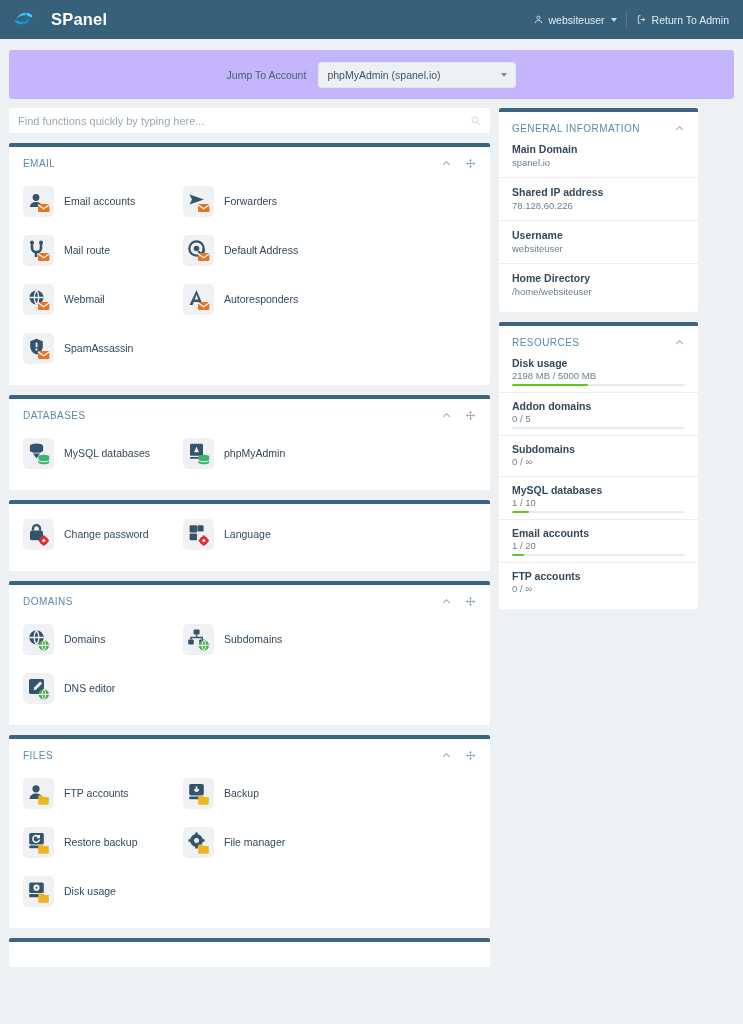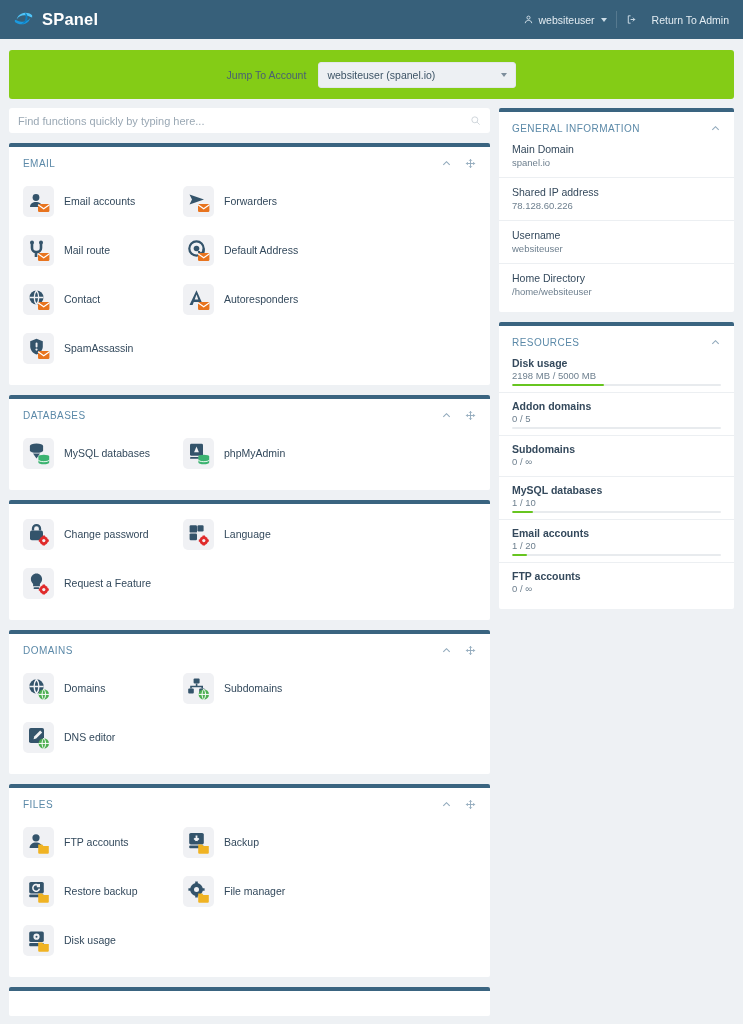--- a/index.html
+++ b/index.html
@@ -13,43 +13,43 @@
 
   
   .navbar {
     height: 39px;
     background: #37607a;
     display: flex;
     align-items: center;
     padding: 0 14px 0 12px;
     color: #ffffff;
   }
-  .brand { display: flex; align-items: center; gap: 7px; justify-content: space-between; }
+  .brand { display: flex; align-items: center; gap: 16px; justify-content: space-between; }
   .brand-logo { width: 23px; height: 23px; display: block; }
   .brand-name {
     font-size: 16.5px; font-weight: bold; letter-spacing: .2px; color: #ffffff;
   }
   .nav-right {
     margin-left: auto; display: flex; align-items: center;
     font-size: 10.5px; color: #e3ecf2;
   }
   .nav-user { display: flex; align-items: center; gap: 5px; padding-right: 9px; }
   .nav-divider { width: 1px; height: 17px; background: #56798f; }
-  .nav-admin { display: flex; align-items: center; gap: 15px; padding-left: 9px; }
+  .nav-admin { display: flex; align-items: center; gap: 5px; padding-left: 9px; }
   .nav-caret {
     width: 0; height: 0; margin-left: 1px;
     border-left: 3px solid transparent; border-right: 3px solid transparent;
     border-top: 4px solid #cdddE7;
   }
   .nav-ico { width: 11px; height: 11px; display: block; }
 
   
   .jump-card {
     margin: 11px 9px 0 9px;
-    background: #84cc16;
+    background: #c4b5fd;
     border-radius: 3px;
     height: 49px;
     display: flex; align-items: center; justify-content: center;
     gap: 12px;
   }
   .jump-label { font-size: 10.5px; color: #4a6073; font-weight: normal; }
   .jump-select {
     width: 198px; height: 26px;
     background: #edf0f3;
     border: 1px solid #e2e7ec;
@@ -62,21 +62,21 @@
   .jump-select .sel-caret {
     margin-left: auto;
     width: 0; height: 0;
     border-left: 3.5px solid transparent; border-right: 3.5px solid transparent;
     border-top: 4.5px solid #7d8e9c;
   }
 
   
   .page { display: flex; gap: 9px; padding: 9px 9px 0 9px; align-items: flex-start; }
   .col-left  { width: 481px; }
-  .col-right { width: 235px; }
+  .col-right { width: 199px; }
 
   
   .search-box {
     height: 25px; background: #ffffff; border-radius: 3px;
     display: flex; align-items: center; padding: 0 9px;
     margin-bottom: 10px;
   }
   .search-input {
     flex: 1; border: none; outline: none; background: transparent;
     font-family: "Liberation Sans", sans-serif;
@@ -132,21 +132,21 @@
     padding: 11px 13px 7px 13px;
   }
   .panel-title {
     font-size: 10px; letter-spacing: .45px; color: #5b89a8;
   }
   .panel-row {
     padding: 8px 13px 9px 13px;
     border-top: 1px solid #eceff2;
   }
   .panel-row:first-of-type { border-top: none; padding-top: 2px; }
-  .row-label { font-size: 10.5px; font-weight: normal; color: #34495c; margin-bottom: 2px; }
+  .row-label { font-size: 10.5px; font-weight: bold; color: #34495c; margin-bottom: 2px; }
   .row-value { font-size: 9.5px; color: #6d7f8e; }
 
   .res-row { padding: 7px 13px 6px 13px; border-top: 1px solid #eceff2; }
   .res-row:first-of-type { border-top: none; padding-top: 2px; }
   .res-label { font-size: 10.5px; font-weight: bold; color: #34495c; margin-bottom: 1px; }
   .res-value { font-size: 9.5px; color: #6d7f8e; margin-bottom: 3px; }
   .res-track { height: 2px; background: #e8ebee; border-radius: 1px; overflow: hidden; }
   .res-fill { height: 2px; background: #67c520; border-radius: 1px; }
 </style>
 </head>
@@ -179,21 +179,21 @@
           <path d="M19 12h-9"></path>
       </svg>
       <span>Return To Admin</span>
     </div>
   </div>
 </div>
 
 <div class="jump-card">
   <span class="jump-label">Jump To Account</span>
   <div class="jump-select">
-    <span>websiteuser (spanel.io)</span>
+    <span>phpMyAdmin (spanel.io)</span>
     <span class="sel-caret"></span>
   </div>
 </div>
 
 <div class="page">
 
   <div class="col-left">
 
     <div class="search-box">
       <input class="search-input" type="text" placeholder="Find functions quickly by typing here..." style="">
@@ -265,21 +265,21 @@
     </div>
     <div class="tile">
       <span class="tile-ico">
         <svg width="24" height="24" viewBox="0 0 24 24">
                   <circle cx="9.5" cy="9.5" r="7" fill="#34546b"></circle>
                   <path d="M2.5 9.5h14M9.5 2.5c3 3.6 3 10.4 0 14M9.5 2.5c-3 3.6-3 10.4 0 14" stroke="#f0f1f4" stroke-width="1.3" fill="none"></path>
                   <rect x="11" y="14" width="11.4" height="8" rx="1.2" fill="#e8741f"></rect>
                   <path d="M11 14.8l5.7 4 5.7-4" stroke="#fff" stroke-width="1.2" fill="none"></path>
                 </svg>
       </span>
-      <span class="tile-label">Contact</span>
+      <span class="tile-label">Webmail</span>
     </div>
     <div class="tile">
       <span class="tile-ico">
         <svg width="24" height="24" viewBox="0 0 24 24">
                   <path d="M9.5 2.2L16 17h-3.1l-1.2-3.1H6.8L5.6 17H2.5zM7.7 11.6h3.6L9.5 6.6z" fill="#34546b"></path>
                   <rect x="11" y="14" width="11.4" height="8" rx="1.2" fill="#e8741f"></rect>
                   <path d="M11 14.8l5.7 4 5.7-4" stroke="#fff" stroke-width="1.2" fill="none"></path>
                 </svg>
       </span>
       <span class="tile-label">Autoresponders</span>
@@ -359,32 +359,20 @@
                   <rect x="2.6" y="2.2" width="7.4" height="7.4" rx="1.2" fill="#34546b"></rect>
                   <rect x="10.4" y="2.2" width="6.2" height="6.2" rx="1.2" fill="#34546b"></rect>
                   <rect x="2.6" y="10.4" width="7.4" height="6.8" rx="1.2" fill="#34546b"></rect>
                   <circle cx="16.8" cy="17.6" r="4.3" fill="#e02b2b"></circle>
                   <circle cx="16.8" cy="17.6" r="1.6" fill="#f0f1f4"></circle>
                   <path d="M15.6 12.6h2.4v2.2h-2.4zM15.6 20.4h2.4v2.2h-2.4zM11.8 16.4h2.2v2.4h-2.2zM19.6 16.4h2.2v2.4h-2.2z" fill="#e02b2b"></path>
                 </svg>
       </span>
       <span class="tile-label">Language</span>
     </div>
-    <div class="tile">
-      <span class="tile-ico">
-        <svg width="24" height="24" viewBox="0 0 24 24">
-                  <path d="M9.5 1.6c3.2 0 5.6 2.5 5.6 5.6 0 2.3-1.3 3.6-2.2 4.8v2.2H6.1V12c-.9-1.2-2.2-2.5-2.2-4.8 0-3.1 2.4-5.6 5.6-5.6z" fill="#34546b"></path>
-                  <rect x="6.6" y="15.2" width="5.8" height="1.9" rx=".9" fill="#34546b"></rect>
-                  <circle cx="16.8" cy="17.6" r="4.3" fill="#e02b2b"></circle>
-                  <circle cx="16.8" cy="17.6" r="1.6" fill="#f0f1f4"></circle>
-                  <path d="M15.6 12.6h2.4v2.2h-2.4zM15.6 20.4h2.4v2.2h-2.4zM11.8 16.4h2.2v2.4h-2.2zM19.6 16.4h2.2v2.4h-2.2z" fill="#e02b2b"></path>
-                </svg>
-      </span>
-      <span class="tile-label">Request a Feature</span>
-    </div>
           </div>
         </div>
         <div class="card">
     <div class="card-head">
       <span class="card-title">DOMAINS</span>
       <span class="card-actions">
         <svg class="ico-btn" viewBox="0 0 24 24" fill="none" stroke="#6b8ca5" stroke-width="2.4">
                 <path d="M5 15l7-7 7 7"></path>
               </svg>
         <svg class="ico-btn" viewBox="0 0 24 24" fill="none" stroke="#6b8ca5" stroke-width="2">

